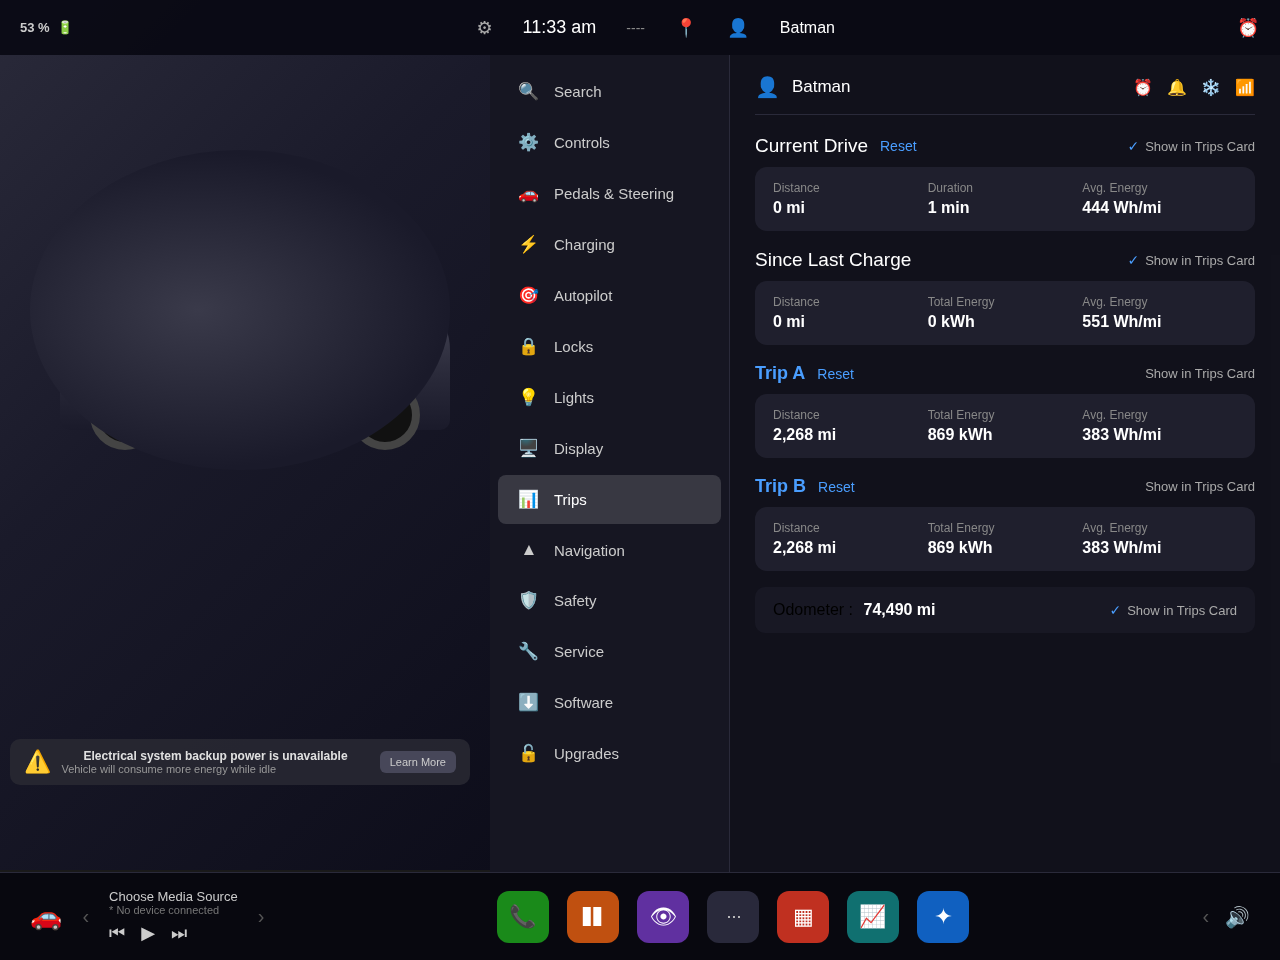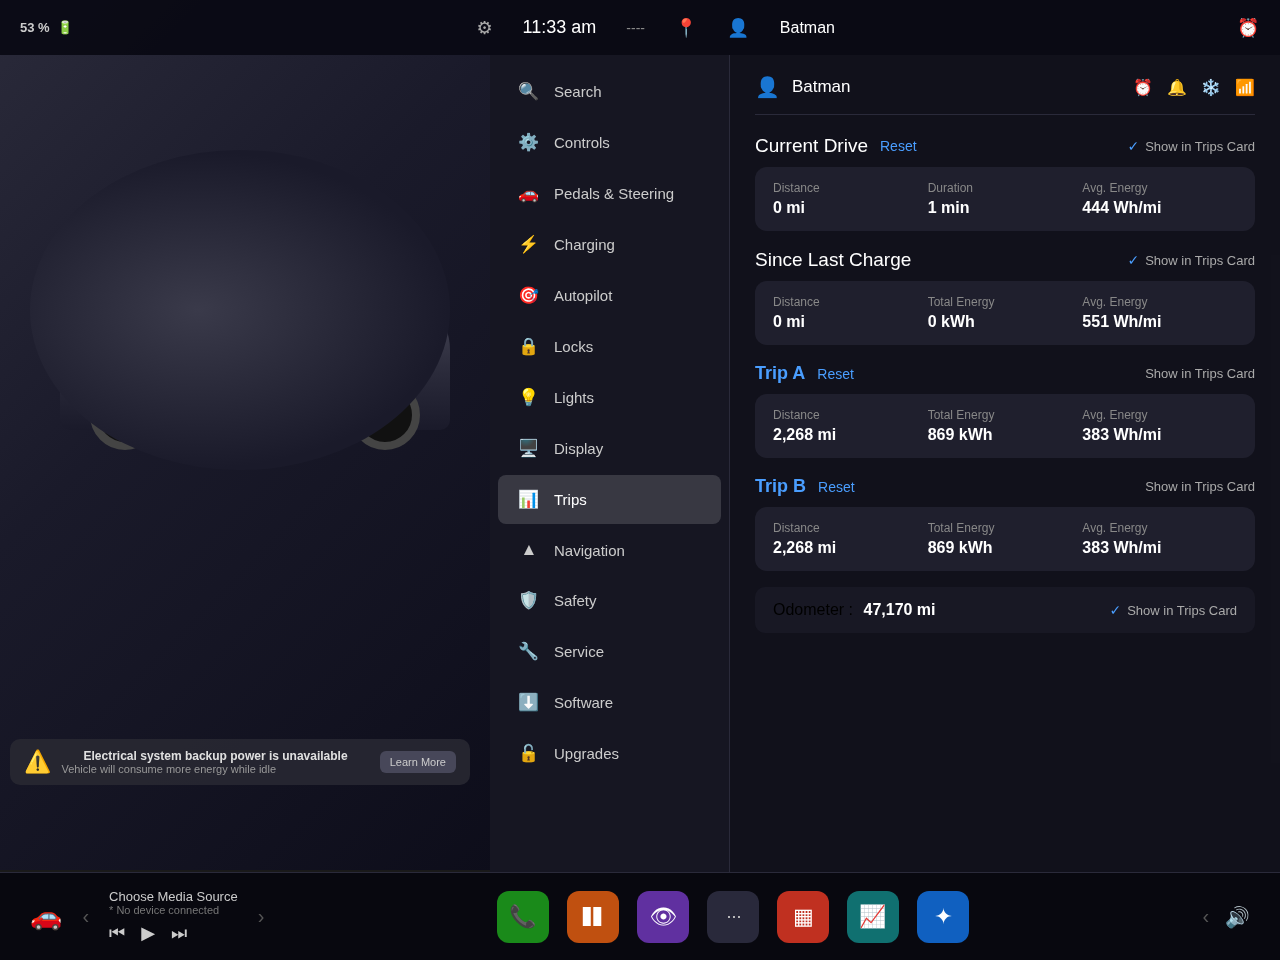--- a/index.html
+++ b/index.html
@@ -586,21 +586,21 @@
         <div class="stat-item">
           <div class="stat-label">Avg. Energy</div>
           <div class="stat-value">383 Wh/mi</div>
         </div>
       </div>
     </div>
 
     <div class="odometer-row">
       <div>
         <span>Odometer :</span>
-        <span style="color:#fff;font-weight:600;margin-left:6px;">47,170 mi</span>
+        <span style="color:#fff;font-weight:600;margin-left:6px;">74,490 mi</span>
       </div>
       <div class="show-trips-check">
         <span class="check-icon">✓</span>
         <span>Show in Trips Card</span>
       </div>
     </div>
 
   </div>
 </div>
 

